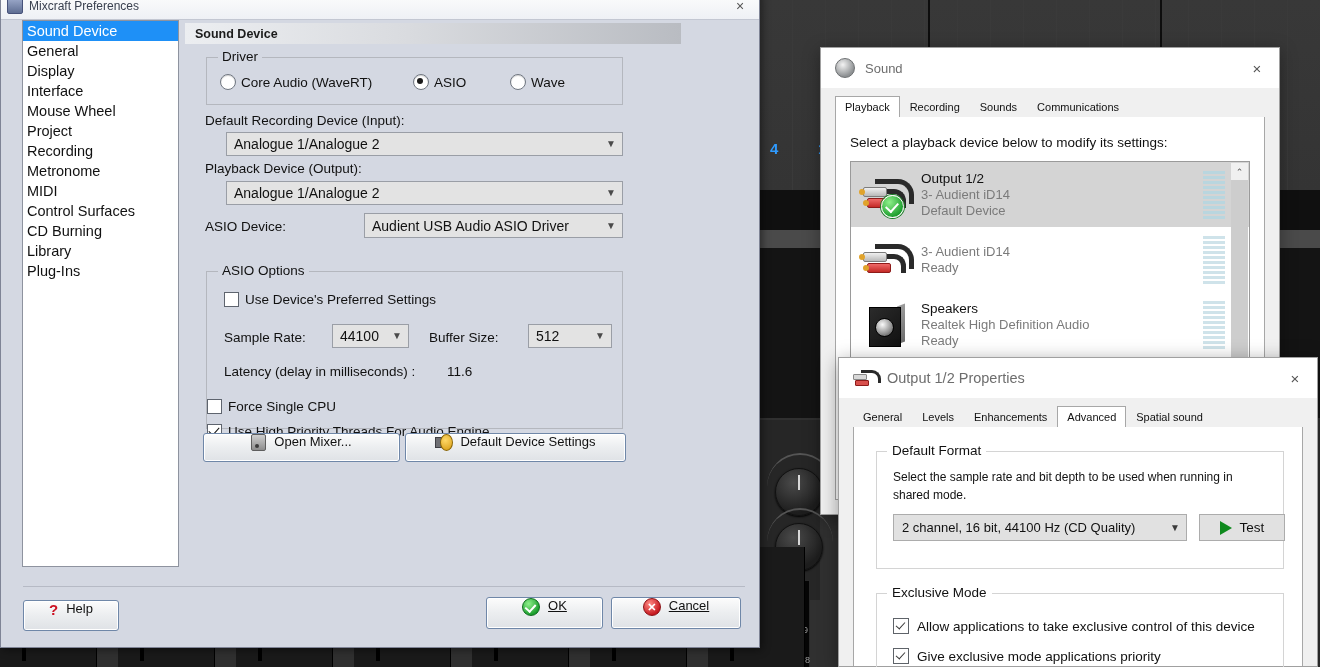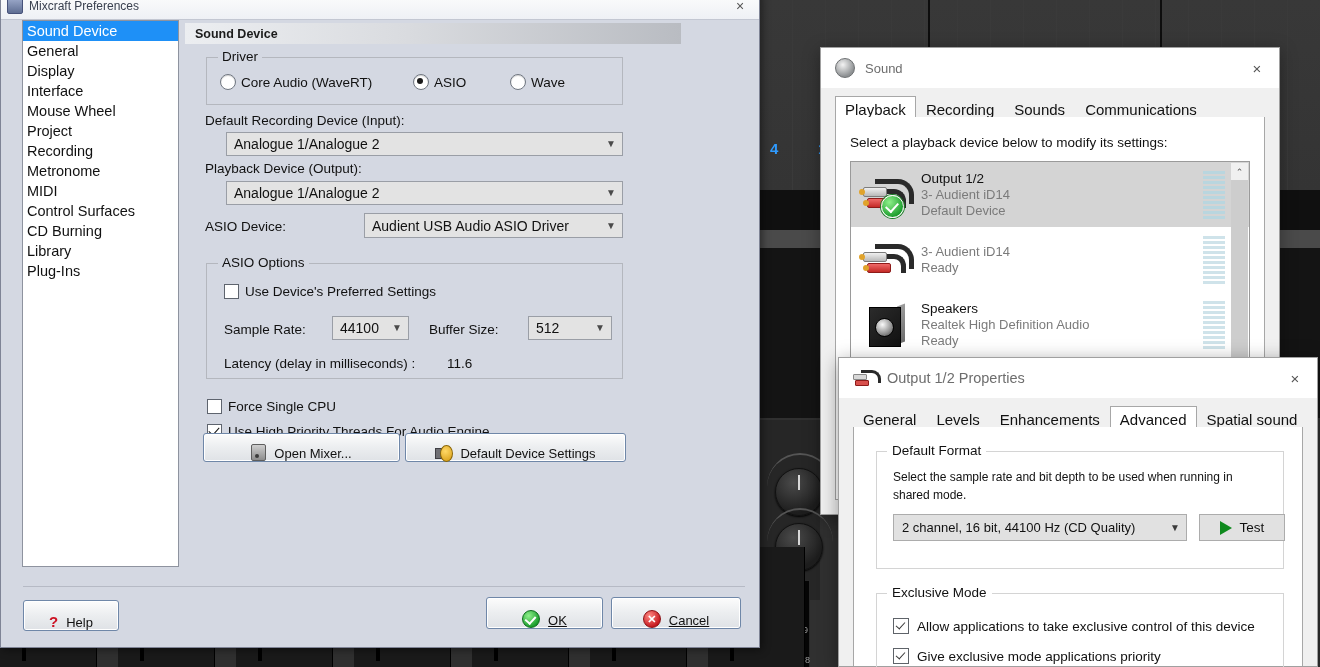--- a/index.html
+++ b/index.html
@@ -85,21 +85,21 @@
     border:solid #111;border-width:0 1.6px 1.6px 0;transform:rotate(42deg);}
   .cbx .ct{font-size:13.5px;color:#111;}
 
   .combo{position:absolute;background:#e3e3e3;border:1px solid #9a9ea6;box-sizing:border-box;
     display:flex;align-items:center;padding:0 4px 0 7px;}
   .combo .cv{flex:1;font-size:14px;color:#111;white-space:nowrap;overflow:hidden;}
   .combo .chev{width:14px;text-align:center;color:#4a4a4a;font-size:10px;line-height:1;}
 
   .btn3d{position:absolute;box-sizing:border-box;border:1px solid #6f87a8;border-radius:3px;
     background:linear-gradient(#fcfcfc,#eceef0 48%,#dfe2e6);
-    display:flex;align-items:flex-end;justify-content:center;gap:8px;
+    display:flex;align-items:flex-start;justify-content:center;gap:8px;
     font-size:13px;color:#111;box-shadow:inset 0 0 0 1px #fff;}
 
   #prefs-sep{position:absolute;left:22px;right:14px;top:567px;height:1px;background:#b6bac5;}
 
   
   .ico-mixer{width:15px;height:17px;position:relative;flex:0 0 auto;}
   .ico-mixer i{position:absolute;inset:0;background:linear-gradient(#cfcfcf,#8d8d8d);
     border:1px solid #5e5e5e;border-radius:2px;}
   .ico-mixer b{position:absolute;left:4px;top:10px;width:4px;height:4px;border-radius:50%;
     background:#3b3b3b;}
@@ -124,21 +124,21 @@
   #snd{position:absolute;left:820px;top:47px;width:460px;height:468px;background:#f0f0f0;
     border:1px solid #a0a0a0;box-sizing:border-box;box-shadow:0 4px 16px rgba(0,0,0,.35);}
   #snd-title{height:40px;background:#fff;display:flex;align-items:center;padding-left:14px;}
   #snd-title .sico{width:18px;height:18px;border-radius:50%;margin-right:10px;
     background:radial-gradient(circle at 38% 32%,#f3f3f3,#8e9193 70%);border:1px solid #6d7072;}
   #snd-title .stxt{font-size:13px;color:#6d6d6d;flex:1;}
   #snd-close{width:44px;height:32px;display:flex;align-items:center;justify-content:center;
     color:#555;font-size:15px;}
 
   #snd-tabs{position:absolute;left:14px;top:48px;display:flex;align-items:flex-end;}
-  .wtab{padding:4px 9px 5px;font-size:15px;color:#111;border:1px solid transparent;
+  .wtab{padding:4px 9px 5px;font-size:11px;color:#111;border:1px solid transparent;
     border-bottom:none;background:transparent;}
   .wtab.active{background:#fff;border-color:#a7a7a7;}
   #snd-tabline{position:absolute;left:14px;right:14px;top:69px;height:1px;background:#a7a7a7;}
   #snd-pane{position:absolute;left:14px;right:14px;top:69px;bottom:14px;background:#fff;
     border:1px solid #a7a7a7;border-top:none;box-sizing:border-box;}
   #snd-hint{position:absolute;left:14px;top:18px;font-size:13.5px;color:#111;}
   #dev-list{position:absolute;left:14px;top:44px;right:14px;height:268px;
     border:1px solid #9a9a9a;background:#fff;box-sizing:border-box;overflow:hidden;}
   .dev-row{height:65px;display:flex;align-items:center;padding:0 0 0 8px;position:relative;}
   .dev-row.sel{background:#d4d4d4;}
@@ -328,21 +328,21 @@
       <div class="cv">Analogue 1/Analogue 2</div>
       <div class="chev">▼</div>
     </div>
 
     <div class="lbl" style="left:204px;top:200px;">ASIO Device:</div>
     <div class="combo" style="left:363px;top:194px;width:259px;height:25px;">
       <div class="cv">Audient USB Audio ASIO Driver</div>
       <div class="chev">▼</div>
     </div>
 
-    <div class="gbox" style="left:205px;top:244px;width:417px;height:116px;">
+    <div class="gbox" style="left:205px;top:252px;width:417px;height:158px;">
       <div class="glabel">ASIO Options</div>
 
       <div class="cbx" style="left:17px;top:20px;">
         <span class="box"></span>
         <span class="ct">Use Device's Preferred Settings</span>
       </div>
 
       <div class="lbl" style="left:17px;top:58px;">Sample Rate:</div>
       <div class="combo" style="left:125px;top:52px;width:77px;height:24px;">
         <div class="cv">44100</div>

